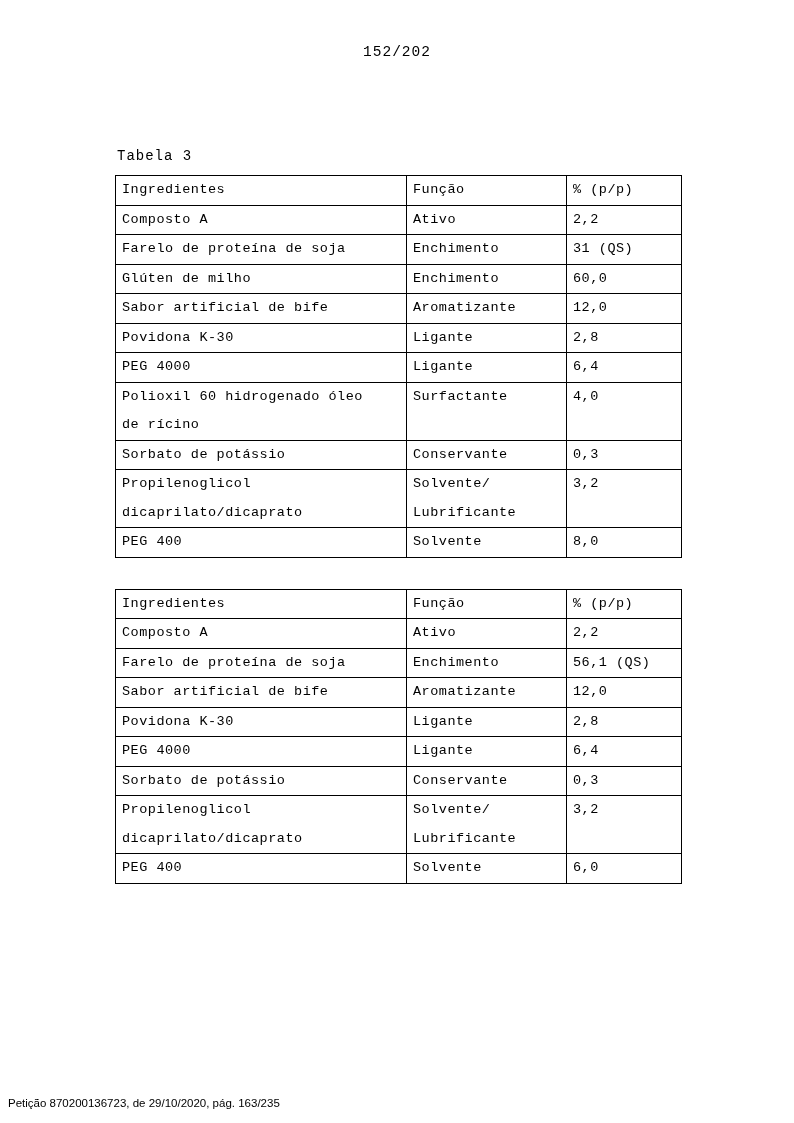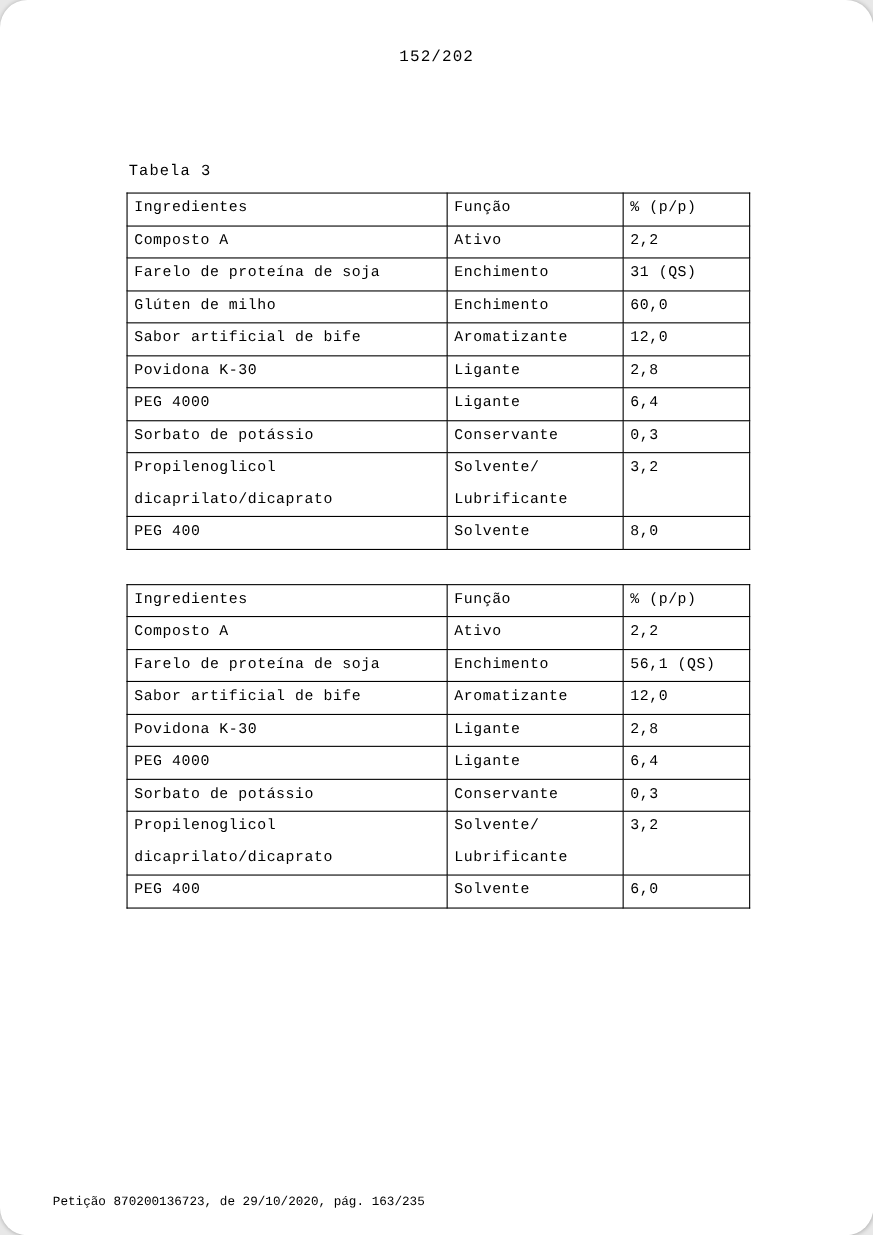--- a/index.html
+++ b/index.html
@@ -10,21 +10,20 @@
   .page {
     position: relative;
     width: 794px;
     height: 1123px;
     margin: 0 auto;
     background: #ffffff;
     box-shadow: 0 0 4px rgba(0,0,0,0.25);
     font-family: "Liberation Mono", "DejaVu Sans Mono", monospace;
     color: #000000;
     overflow: hidden;
-    border-radius: 25px;
   }
   .page-number {
     position: absolute;
     top: 44px;
     left: 0;
     width: 100%;
     text-align: center;
     font-size: 14.5px;
     letter-spacing: 1px;
   }
@@ -58,25 +57,24 @@
     padding: 0 6px;
     text-align: left;
     vertical-align: top;
     white-space: pre-line;
     letter-spacing: 0.5px;
     overflow: hidden;
   }
   .footer-note {
     position: absolute;
     left: 8px;
-    bottom: 24px;
-    font-family: Liberation Mono, monospace;
+    bottom: 14px;
+    font-family: Liberation Sans, sans-serif;
     font-size: 11.5px;
     color: #000000;
-    margin-left: 40px;
   }
 </style>
 </head>
 <body>
 
 <div class="page">
 
   <div class="page-number">152/202</div>
 
   <div class="content">
@@ -121,20 +119,26 @@
               <td>Povidona K-30</td>
               <td>Ligante</td>
               <td>2,8</td>
             </tr>
             <tr>
               <td>PEG 4000</td>
               <td>Ligante</td>
               <td>6,4</td>
             </tr>
             <tr>
+              <td>Polioxil 60 hidrogenado óleo
+de rícino</td>
+              <td>Surfactante</td>
+              <td>4,0</td>
+            </tr>
+            <tr>
               <td>Sorbato de potássio</td>
               <td>Conservante</td>
               <td>0,3</td>
             </tr>
             <tr>
               <td>Propilenoglicol
 dicaprilato/dicaprato</td>
               <td>Solvente/
 Lubrificante</td>
               <td>3,2</td>

